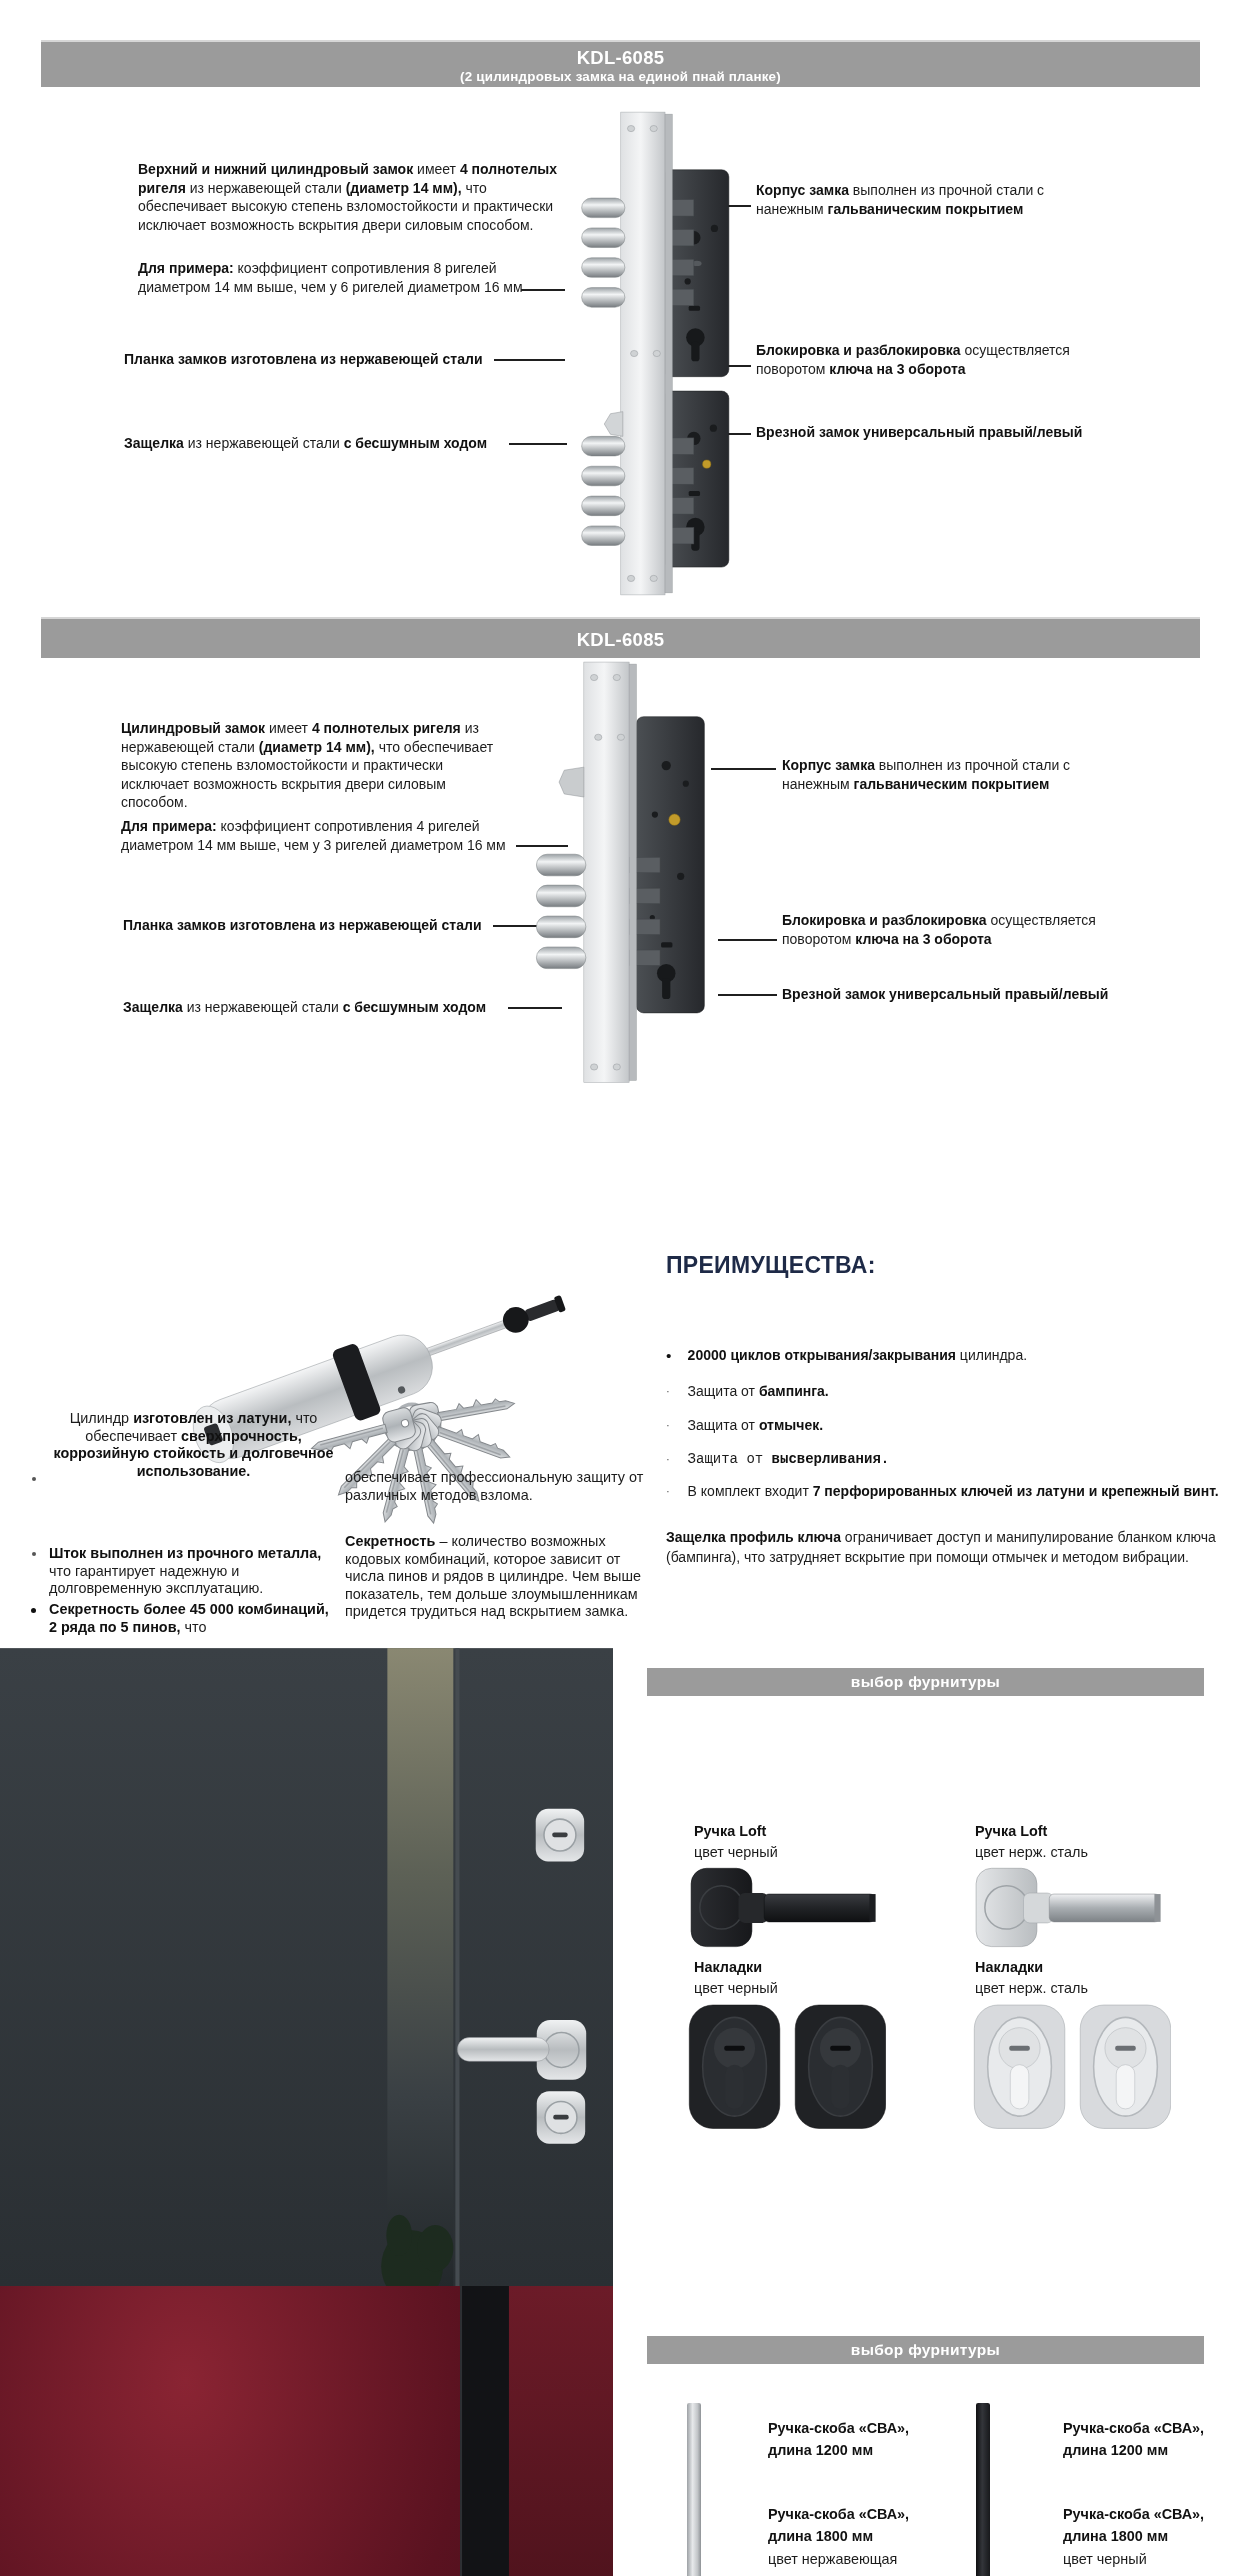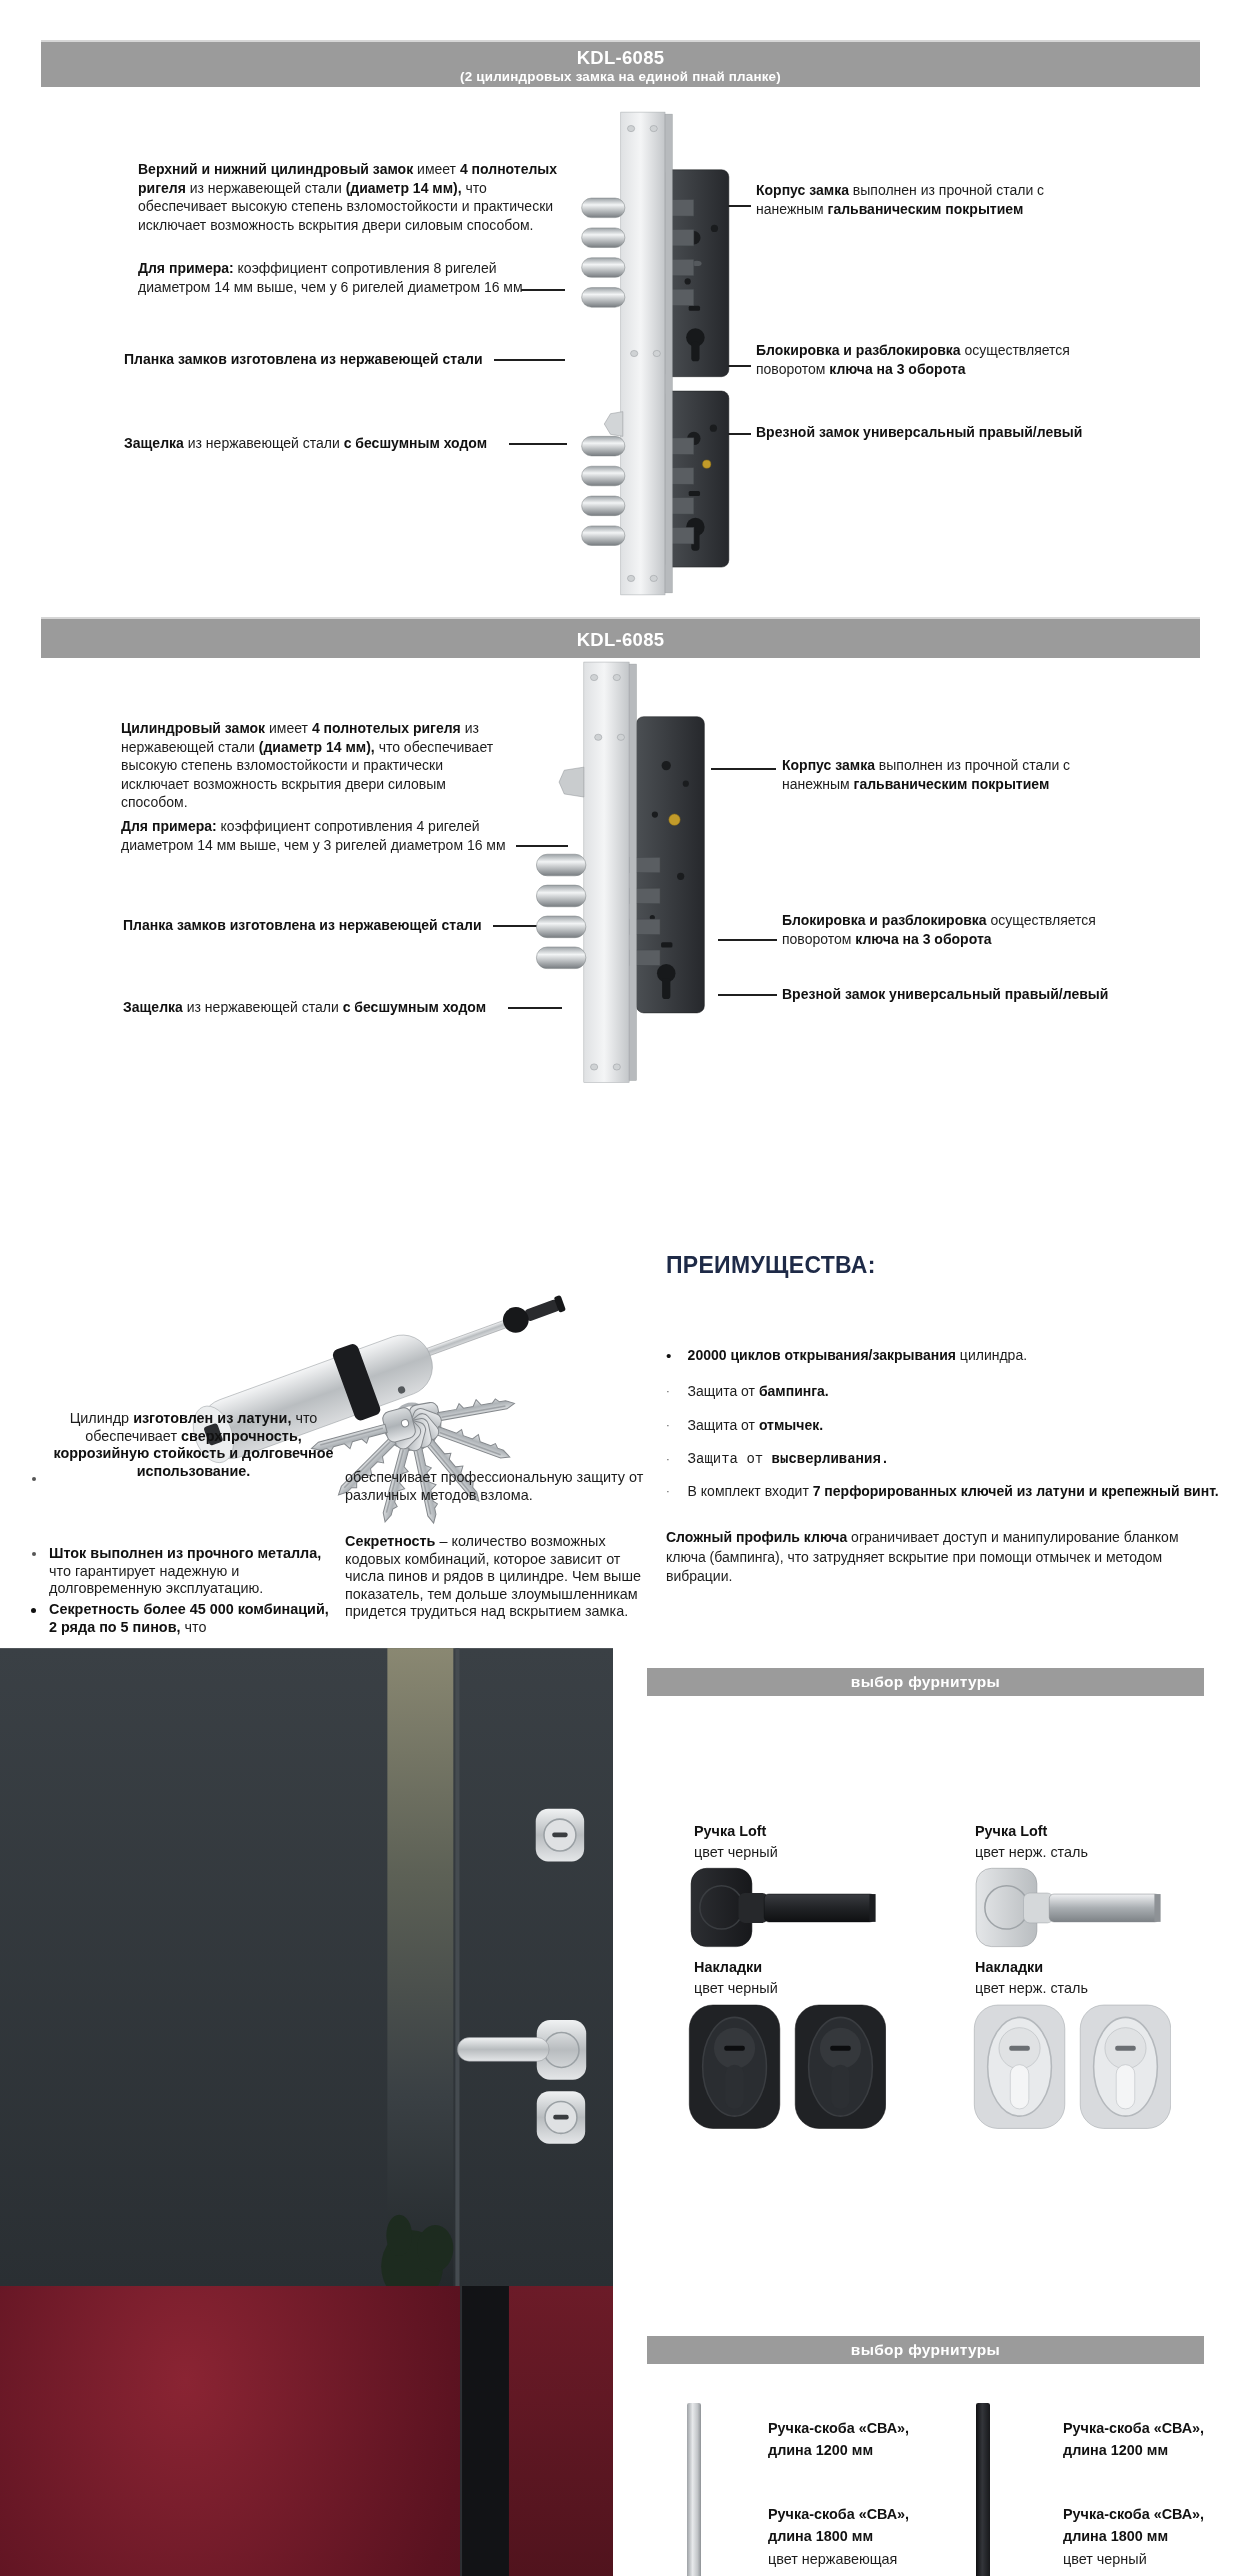--- a/index.html
+++ b/index.html
@@ -263,21 +263,21 @@
     <span class="txt" style="position:static;"><span>Защита от </span><span class="b">отмычек.</span></span>
   </div>
   <div class="brow" style="left:666px;top:1450px;width:554px;">
     <span class="dot small">·</span>
     <span class="txt" style="position:static;font-family:Liberation Mono, monospace;"><span>Защита от </span><span class="b">высверливания.</span></span>
   </div>
   <div class="brow" style="left:666px;top:1482px;width:554px;">
     <span class="dot small">·</span>
     <span class="txt" style="position:static;"><span>В комплект входит </span><span class="b">7 перфорированных ключей из латуни и крепежный винт.</span></span>
   </div>
-  <div class="txt" style="left:666px;top:1528px;width:554px;line-height:19.6px;"><span class="b">Сложный профиль ключа</span><span> ограничивает доступ и манипулирование бланком ключа (бампинга), что затрудняет вскрытие при помощи отмычек и методом вибрации.</span></div>
+  <div class="txt" style="left:666px;top:1528px;width:554px;line-height:19.6px;"><span class="b">Защелка профиль ключа</span><span> ограничивает доступ и манипулирование бланком ключа (бампинга), что затрудняет вскрытие при помощи отмычек и методом вибрации.</span></div>
 
   <span class="mark" style="left:32px;top:1477px;"></span>
   <div class="colitem" style="left:49px;top:1410px;width:289px;text-align:center;"><span>Цилиндр </span><span class="b">изготовлен из латуни,</span><span> что обеспечивает </span><span class="b">сверхпрочность, коррозийную стойкость и долговечное использование.</span></div>
   <span class="mark" style="left:32px;top:1552px;"></span>
   <div class="colitem" style="left:49px;top:1545px;width:289px;"><span class="b">Шток выполнен из прочного металла,</span><span> что гарантирует надежную и долговременную эксплуатацию.</span></div>
   <span class="mark big" style="left:31px;top:1608px;"></span>
   <div class="colitem" style="left:49px;top:1601px;width:289px;"><span class="b">Секретность более 45 000 комбинаций, 2 ряда по 5 пинов,</span><span> что</span></div>
   <div class="colitem" style="left:345px;top:1469px;width:299px;"><span>обеспечивает профессиональную защиту от различных методов взлома.</span></div>
   <div class="colitem" style="left:345px;top:1533px;width:299px;"><span class="b">Секретность</span><span> – количество возможных кодовых комбинаций, которое зависит от числа пинов и рядов в цилиндре. Чем выше показатель, тем дольше злоумышленникам придется трудиться над вскрытием замка.</span></div>
 

